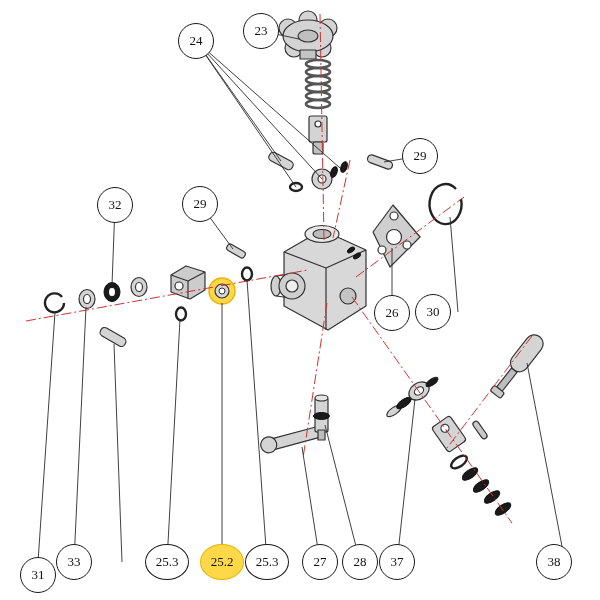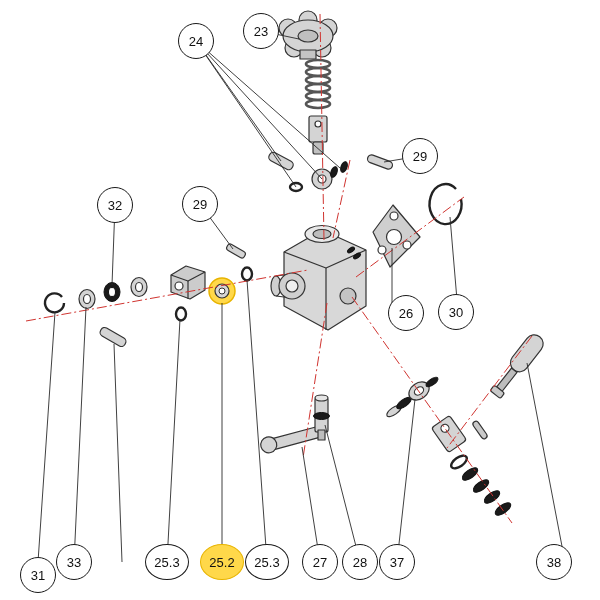--- a/index.html
+++ b/index.html
@@ -1,18 +1,18 @@
 <!DOCTYPE html>
 <html style="--highlight: #FFD84A; --highlight-border: #E8B400; --centerline: #D03430;"><head>
 <meta charset="utf-8">
 <style>
   html,body{margin:0;padding:0;background:#fff;}
   .stage{
     position:relative;width:600px;height:600px;background:#ffffff;
-    font-family:Liberation Sans, sans-serif;overflow:hidden;
+    font-family:Liberation Serif, serif;overflow:hidden;
   }
   .stage svg{position:absolute;left:0;top:0;}
   .callout{
     position:absolute;width:36px;height:36px;box-sizing:border-box;
     border:1.6px solid #1a1a1a;border-radius:50%;background:#fff;
     display:flex;align-items:center;justify-content:center;
     font-size:13px;color:#111;cursor:pointer;user-select:none;
   }
   .callout.wide{width:44px;}
   .callout.highlight{
@@ -230,22 +230,22 @@
       <line class="leader" x1="397" y1="562" x2="415" y2="399"></line>
       <line class="leader" x1="565" y1="562" x2="527" y2="363"></line>
     </g>
   </svg>
 
   <div class="callout" style="left:178px;top:23px">24</div>
   <div class="callout" style="left:243px;top:13px">23</div>
   <div class="callout" style="left:402px;top:138px">29</div>
   <div class="callout" style="left:97px;top:187px">32</div>
   <div class="callout" style="left:182px;top:186px">29</div>
-  <div class="callout" style="left:388px;top:295px">26</div>
-  <div class="callout" style="left:438px;top:294px">30</div>
+  <div class="callout" style="left:374px;top:295px">26</div>
+  <div class="callout" style="left:415px;top:294px">30</div>
   <div class="callout" style="left:20px;top:557px">31</div>
   <div class="callout" style="left:56px;top:544px">33</div>
   <div class="callout wide" style="left:145px;top:544px">25.3</div>
   <div class="callout wide highlight" style="left:200px;top:544px">25.2</div>
   <div class="callout wide" style="left:245px;top:544px">25.3</div>
   <div class="callout" style="left:302px;top:544px">27</div>
   <div class="callout" style="left:342px;top:544px">28</div>
   <div class="callout" style="left:379px;top:544px">37</div>
   <div class="callout" style="left:536px;top:544px">38</div>
 

